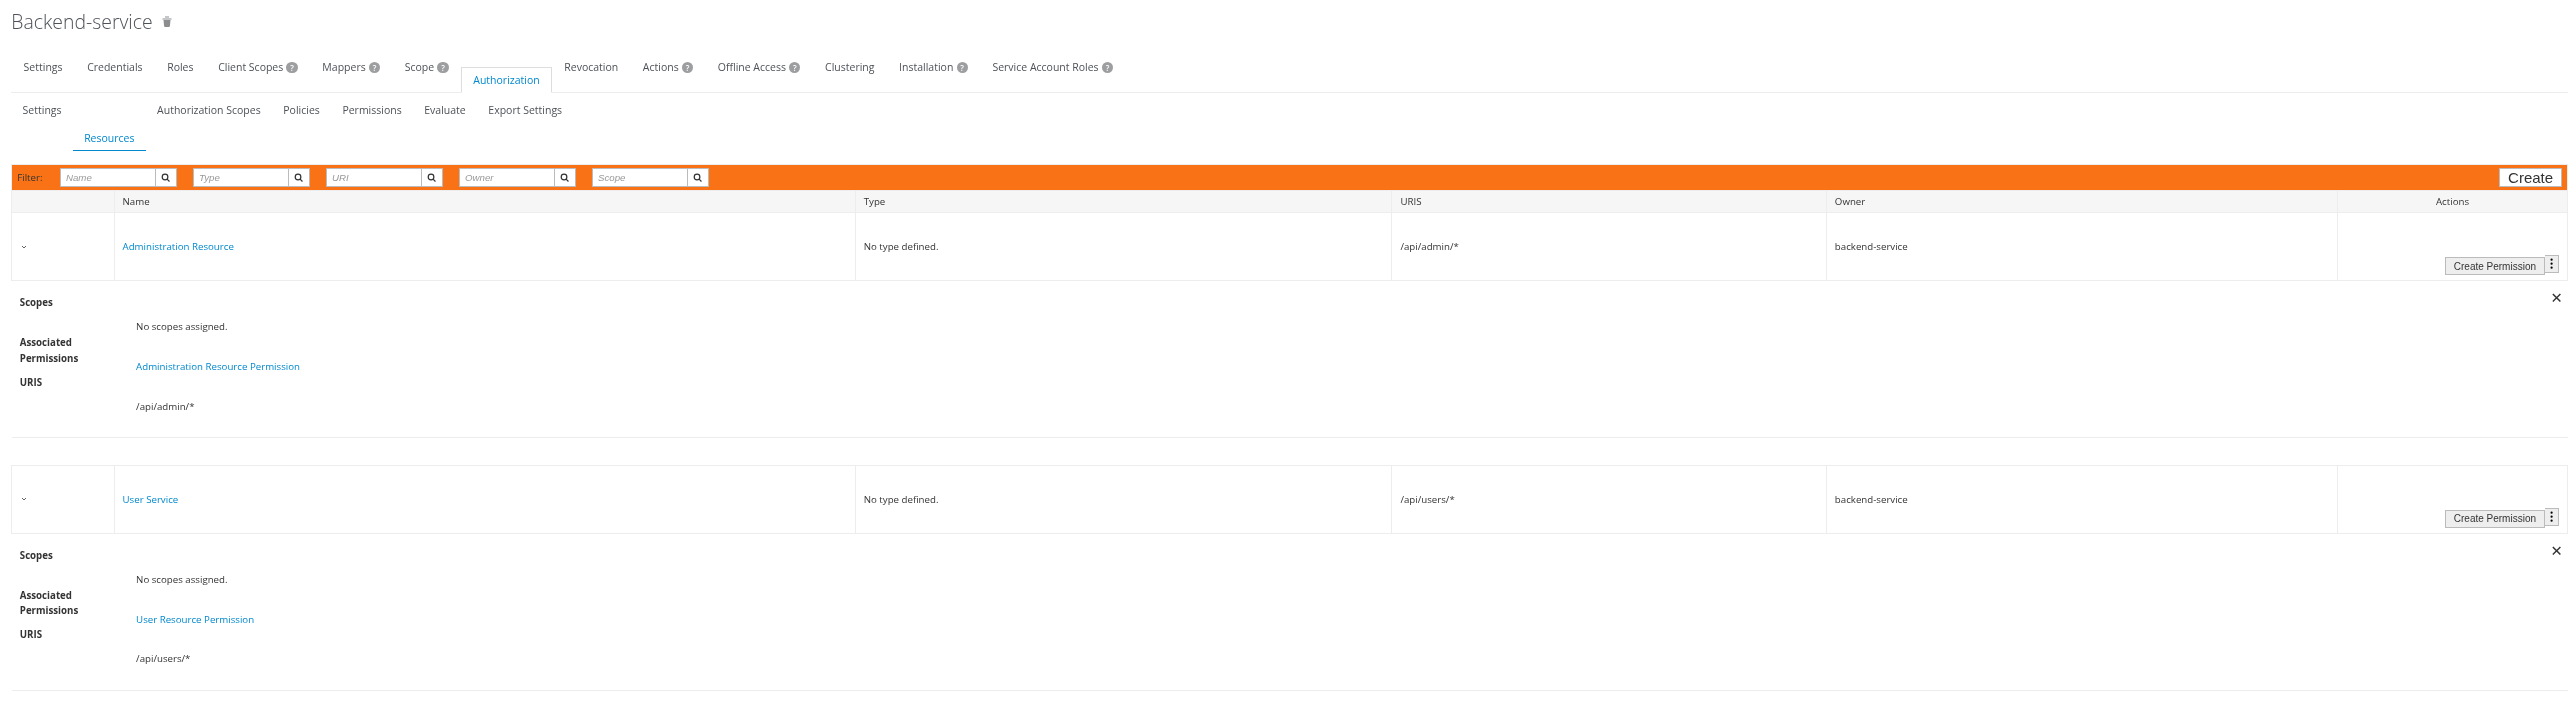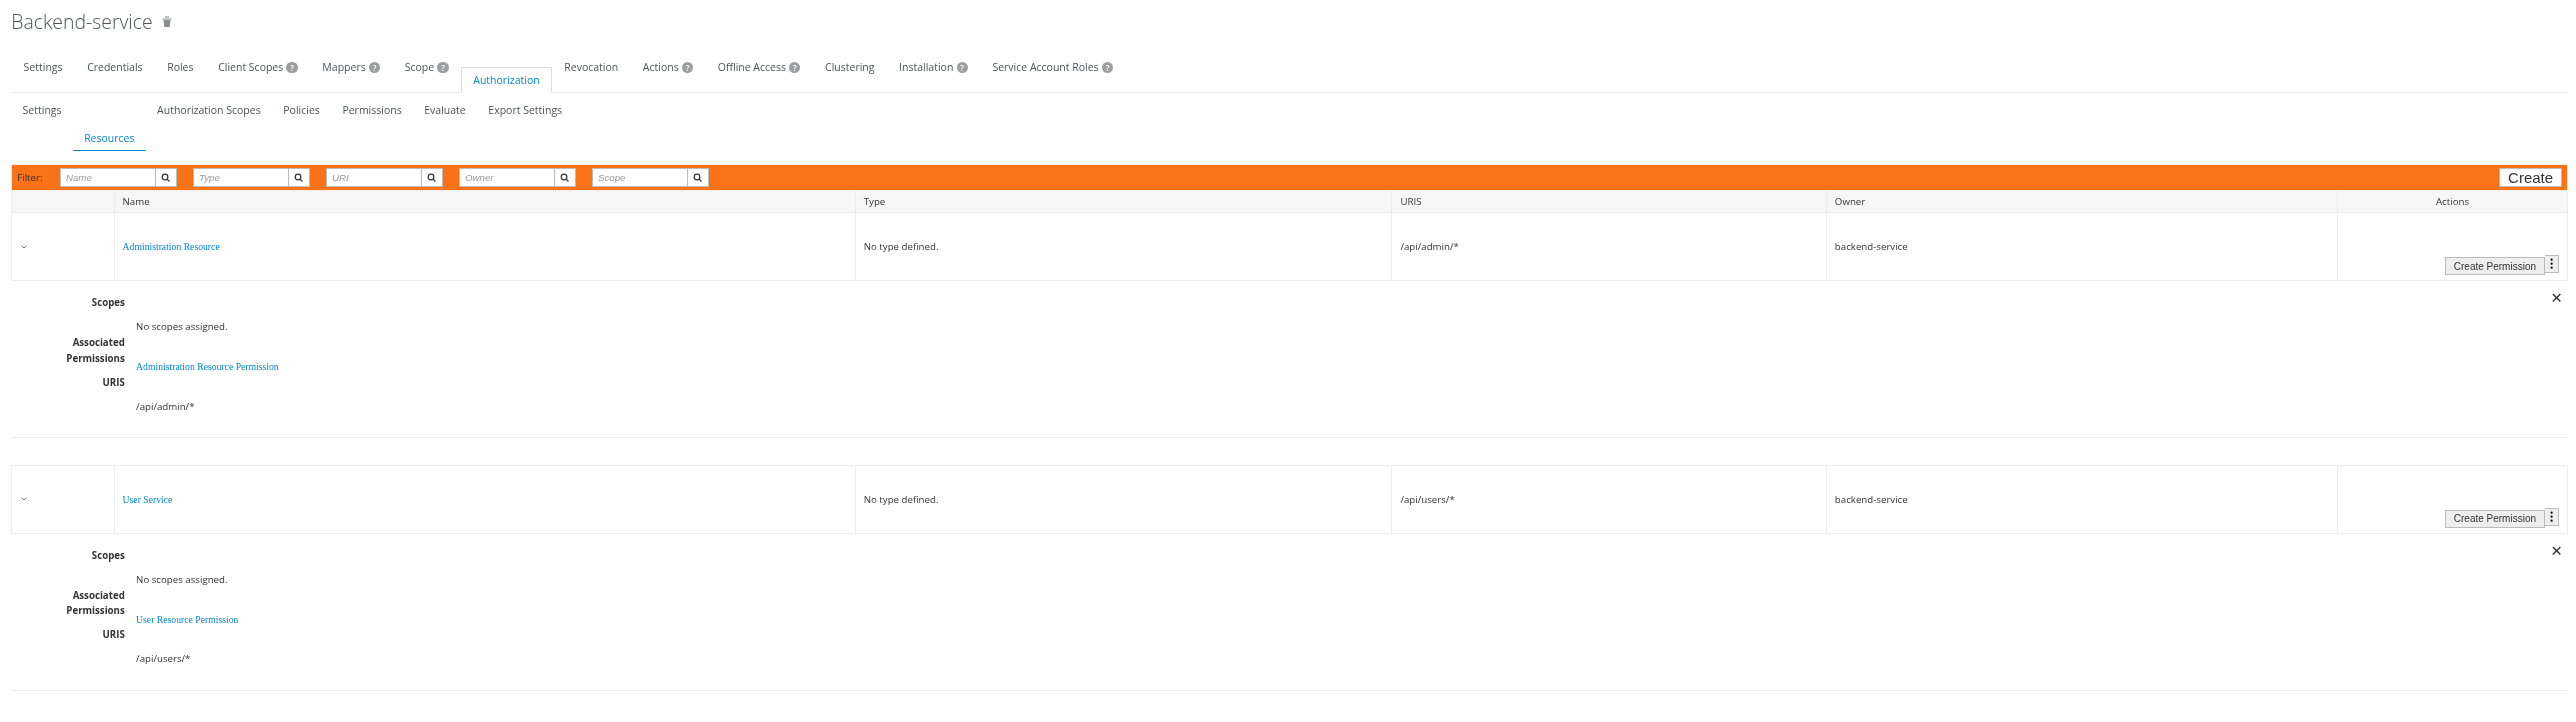--- a/index.html
+++ b/index.html
@@ -119,21 +119,21 @@
     color: #333;
   }
   thead th.actions-col { text-align: center; margin-top: 36px; }
   tbody td {
     border: 0.8px solid #ededed;
     padding: 4.9px 8px;
     font-size: 9.7px;
     vertical-align: middle;
   }
   td.expand-col { width: 19.4px; text-align: center; color: #666; cursor: pointer; }
-  a.resource-link { color: #0088ce; text-decoration: none; font-family: Liberation Serif, serif; }
+  a.resource-link { color: #0088ce; text-decoration: none; }
   td.actions-cell { text-align: right; white-space: nowrap; }
   .perm-btn {
     border: 0.8px solid #bbb;
     background: #eee;
     padding: 2.4px 8px;
     font-size: 10px;
     color: #333;
     cursor: pointer;
     margin-top: 39px;
   }
@@ -155,21 +155,21 @@
   .detail-close {
     position: absolute;
     right: 4.9px;
     top: 6.5px;
     font-size: 14.6px;
     color: #333;
     cursor: pointer;
     font-weight: 300;
   }
   .detail-row { display: flex; gap: 11.3px; font-size: 9.7px; line-height: 1.6; }
-  .detail-label { width: 105px; text-align: right; font-weight: 700; color: #333; }
+  .detail-label { width: 105px; font-weight: 700; color: #333; }
   .detail-value { color: #333; margin-top: 24px; }
 
   .spacer-row td { border: none; height: 27.5px; }
 
   svg { display: block; }
 </style>
 </head>
 <body>
 
 <div class="page-title-row">

